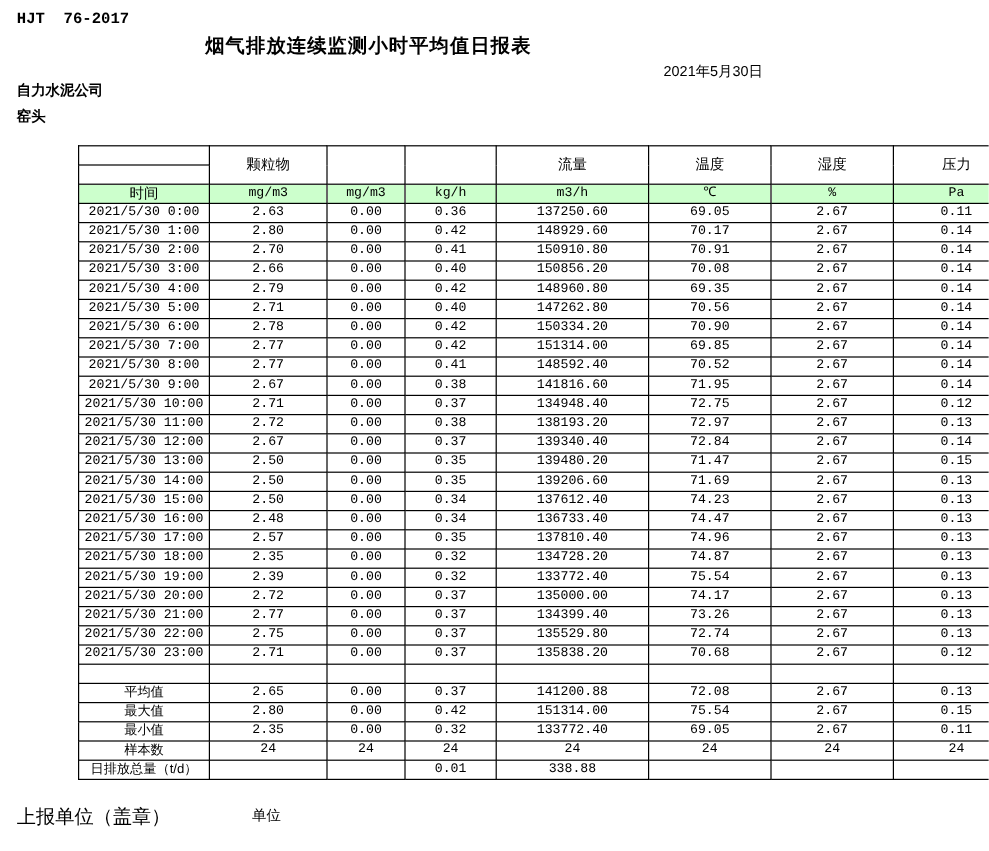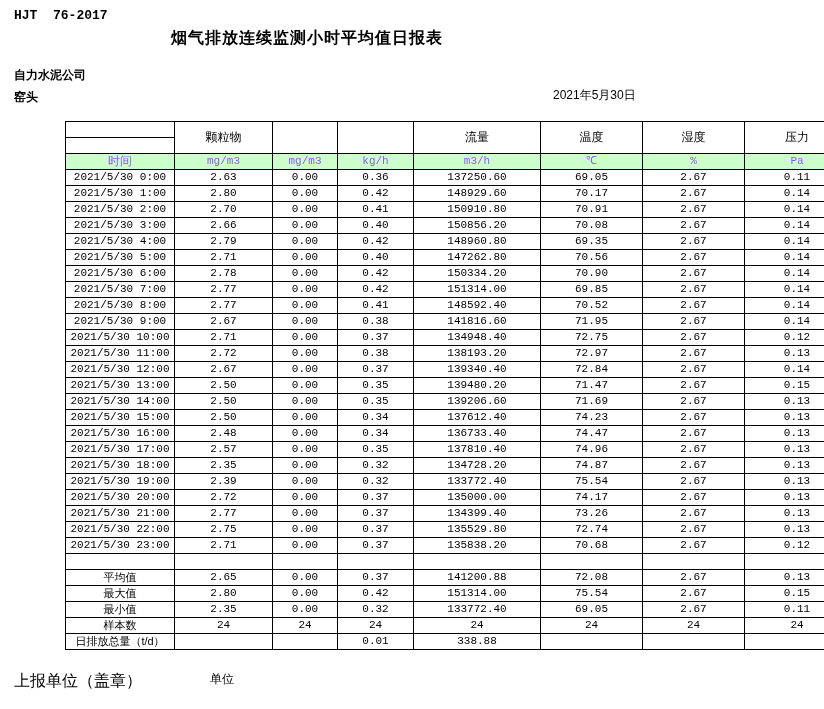--- a/index.html
+++ b/index.html
@@ -18,21 +18,20 @@
     font-family: "Liberation Mono", "DejaVu Sans Mono", monospace;
     font-weight: bold; font-size: 13px; white-space: pre;
   }
   .title {
     position: absolute; left: 143px; top: 28px;
     font-size: 16px; font-weight: bold; letter-spacing: 1px; margin-left: 28px;
   }
   .date {
     position: absolute; left: 553px; top: 51px;
     font-size: 12px;
-    margin-top: 36px;
   }
   .company {
     position: absolute; left: 14px; top: 67px;
     font-size: 12px; font-weight: bold;
   }
   .location {
     position: absolute; left: 14px; top: 89px;
     font-size: 12px; font-weight: bold;
   }
   table.report {
@@ -49,21 +48,21 @@
     padding: 0 1px;
     text-align: center;
     vertical-align: middle;
     font-size: 11px;
     white-space: nowrap;
     overflow: hidden;
   }
   tr.header-group td { font-size: 12px; font-family: "Liberation Sans", sans-serif; }
   tr.unit-row td {
     background: #ccffcc;
-    color: #8b5cf6;
+    color: #000000;
   }
   tr.unit-row td.cjk { font-size: 12px; }
   td.cjk { font-family: "Liberation Sans", sans-serif; font-size: 12px; }
   td.left { text-align: left; }
   .foot-note {
     position: absolute; left: 14px; top: 652px;
     font-size: 12px;
     font-family: "Liberation Mono", "DejaVu Sans Mono", monospace;
   }
   .foot-report { position: absolute; left: 14px; top: 671px; font-size: 16px; }

